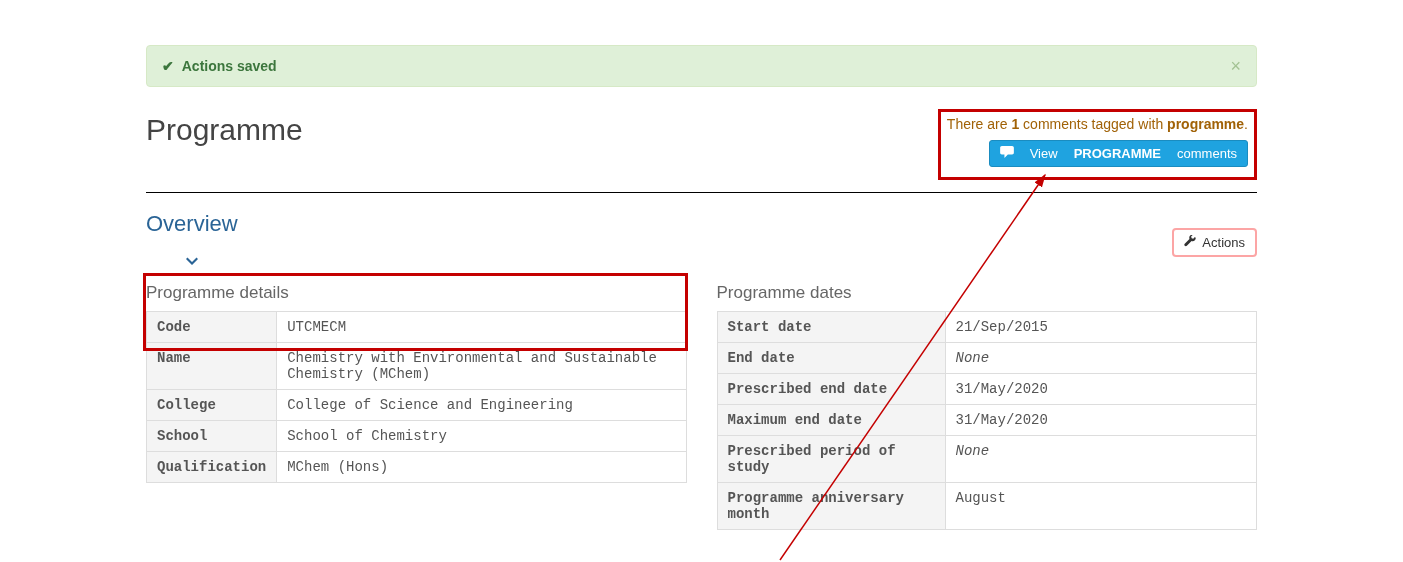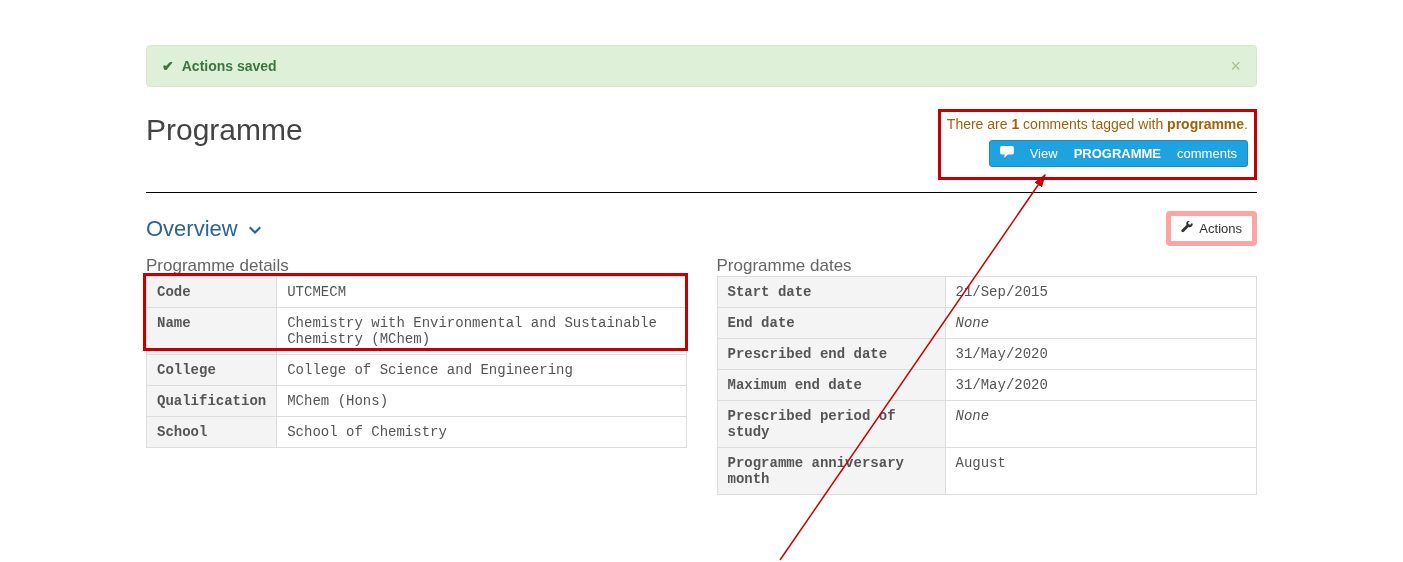--- a/index.html
+++ b/index.html
@@ -90,49 +90,51 @@
       margin-bottom: 10px;
     }
     .overview-link {
       color: #2a6496;
       font-size: 22px;
       font-weight: 400;
       display: inline-flex;
       align-items: center;
       gap: 10px;
       cursor: pointer;
+      flex-direction: column;
     }
     .overview-link .chev svg {
       width: 14px;
       height: 10px;
       fill: #2a6496;
     }
     .btn-actions {
       background: #fff;
-      border: 5px solid #fca5a5;
+      border: 2px solid #fca5a5;
       border-radius: 4px;
       padding: 5px 10px;
       font-size: 13px;
       color: #333;
       cursor: pointer;
       display: inline-flex;
       align-items: center;
       gap: 6px;
     }
     .btn-actions svg { width: 12px; height: 12px; fill: #333; }
 
     .columns {
       display: flex;
       gap: 30px;
     }
     .col { flex: 1; }
     .section-title {
       color: #666;
       font-size: 17px;
       font-weight: 400;
+      margin-bottom: 8px;
     }
     table {
       width: 100%;
       border-collapse: collapse;
       font-size: 14px;
       color: #555;
     }
     table td, table th {
       border: 1px solid #ddd;
       padding: 7px 10px;
@@ -218,26 +220,26 @@
             </tr>
             <tr>
               <th>Name</th>
               <td>Chemistry with Environmental and Sustainable Chemistry (MChem)</td>
             </tr>
             <tr>
               <th>College</th>
               <td>College of Science and Engineering</td>
             </tr>
             <tr>
+              <th>School</th>
+              <td>School of Chemistry</td>
+            </tr>
+            <tr>
               <th>Qualification</th>
               <td>MChem (Hons)</td>
-            </tr>
-            <tr>
-              <th>School</th>
-              <td>School of Chemistry</td>
             </tr>
           </tbody>
       </table>
     </div>
     <div class="col col-right">
       <div class="section-title">Programme dates</div>
       <table>
         <tbody id="dates-body">
             <tr>
               <th>Start date</th>

